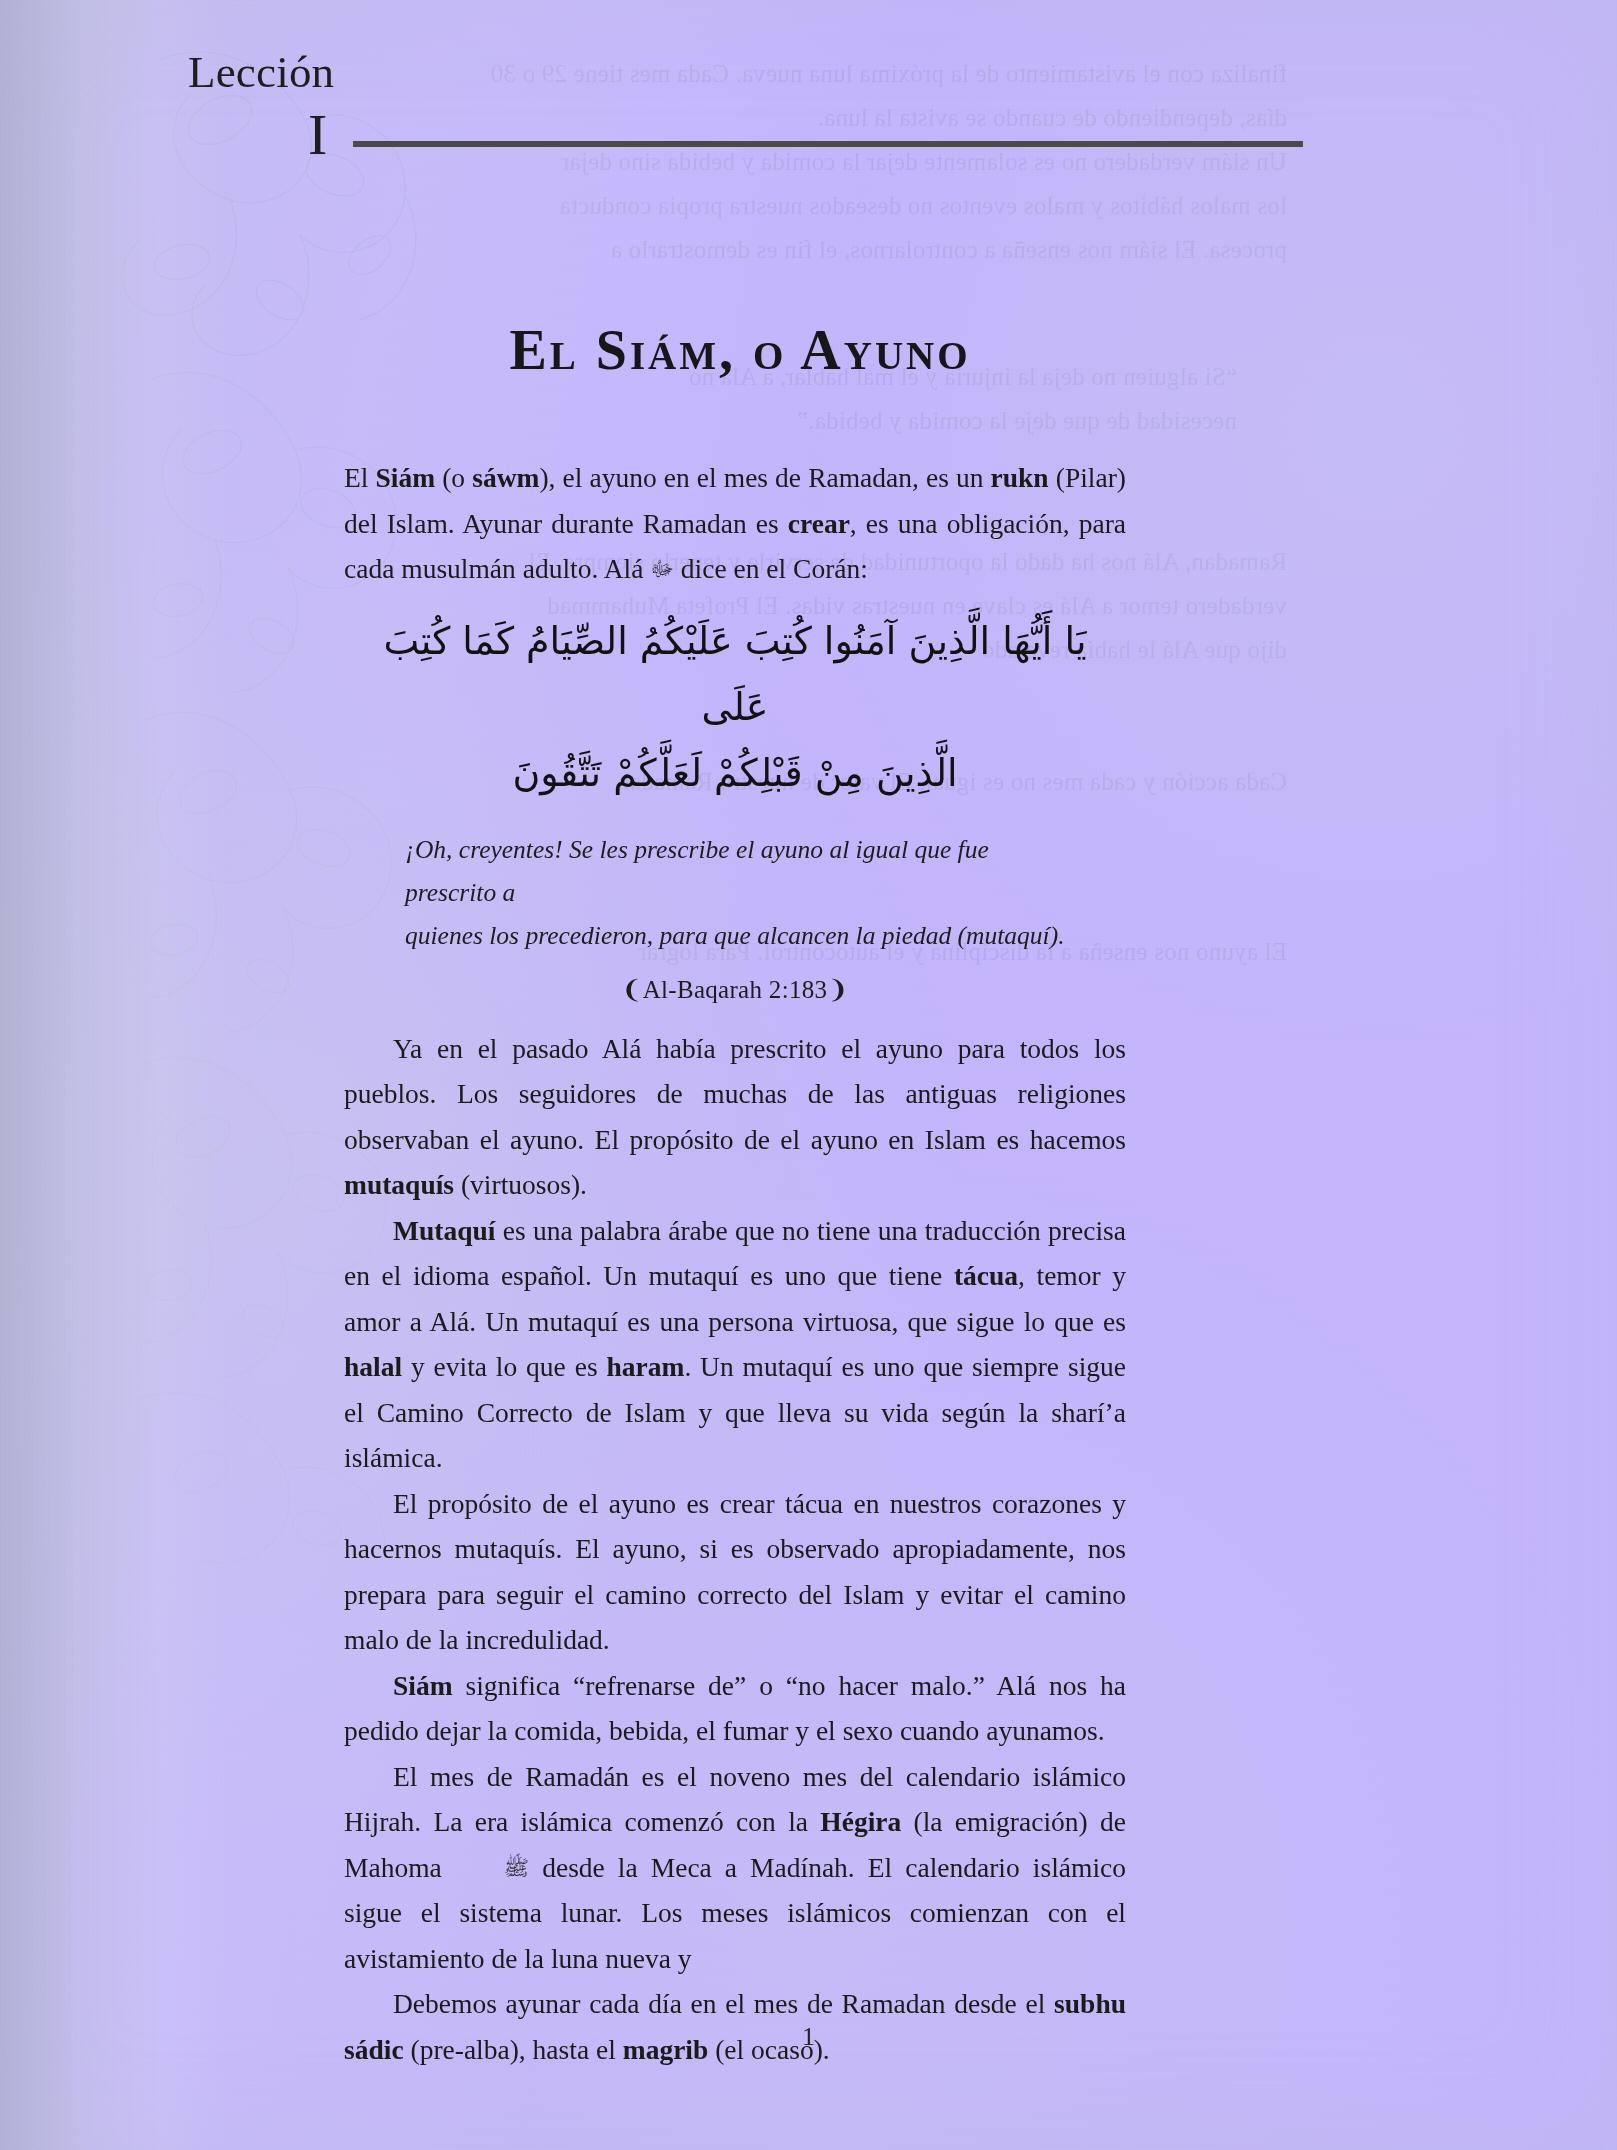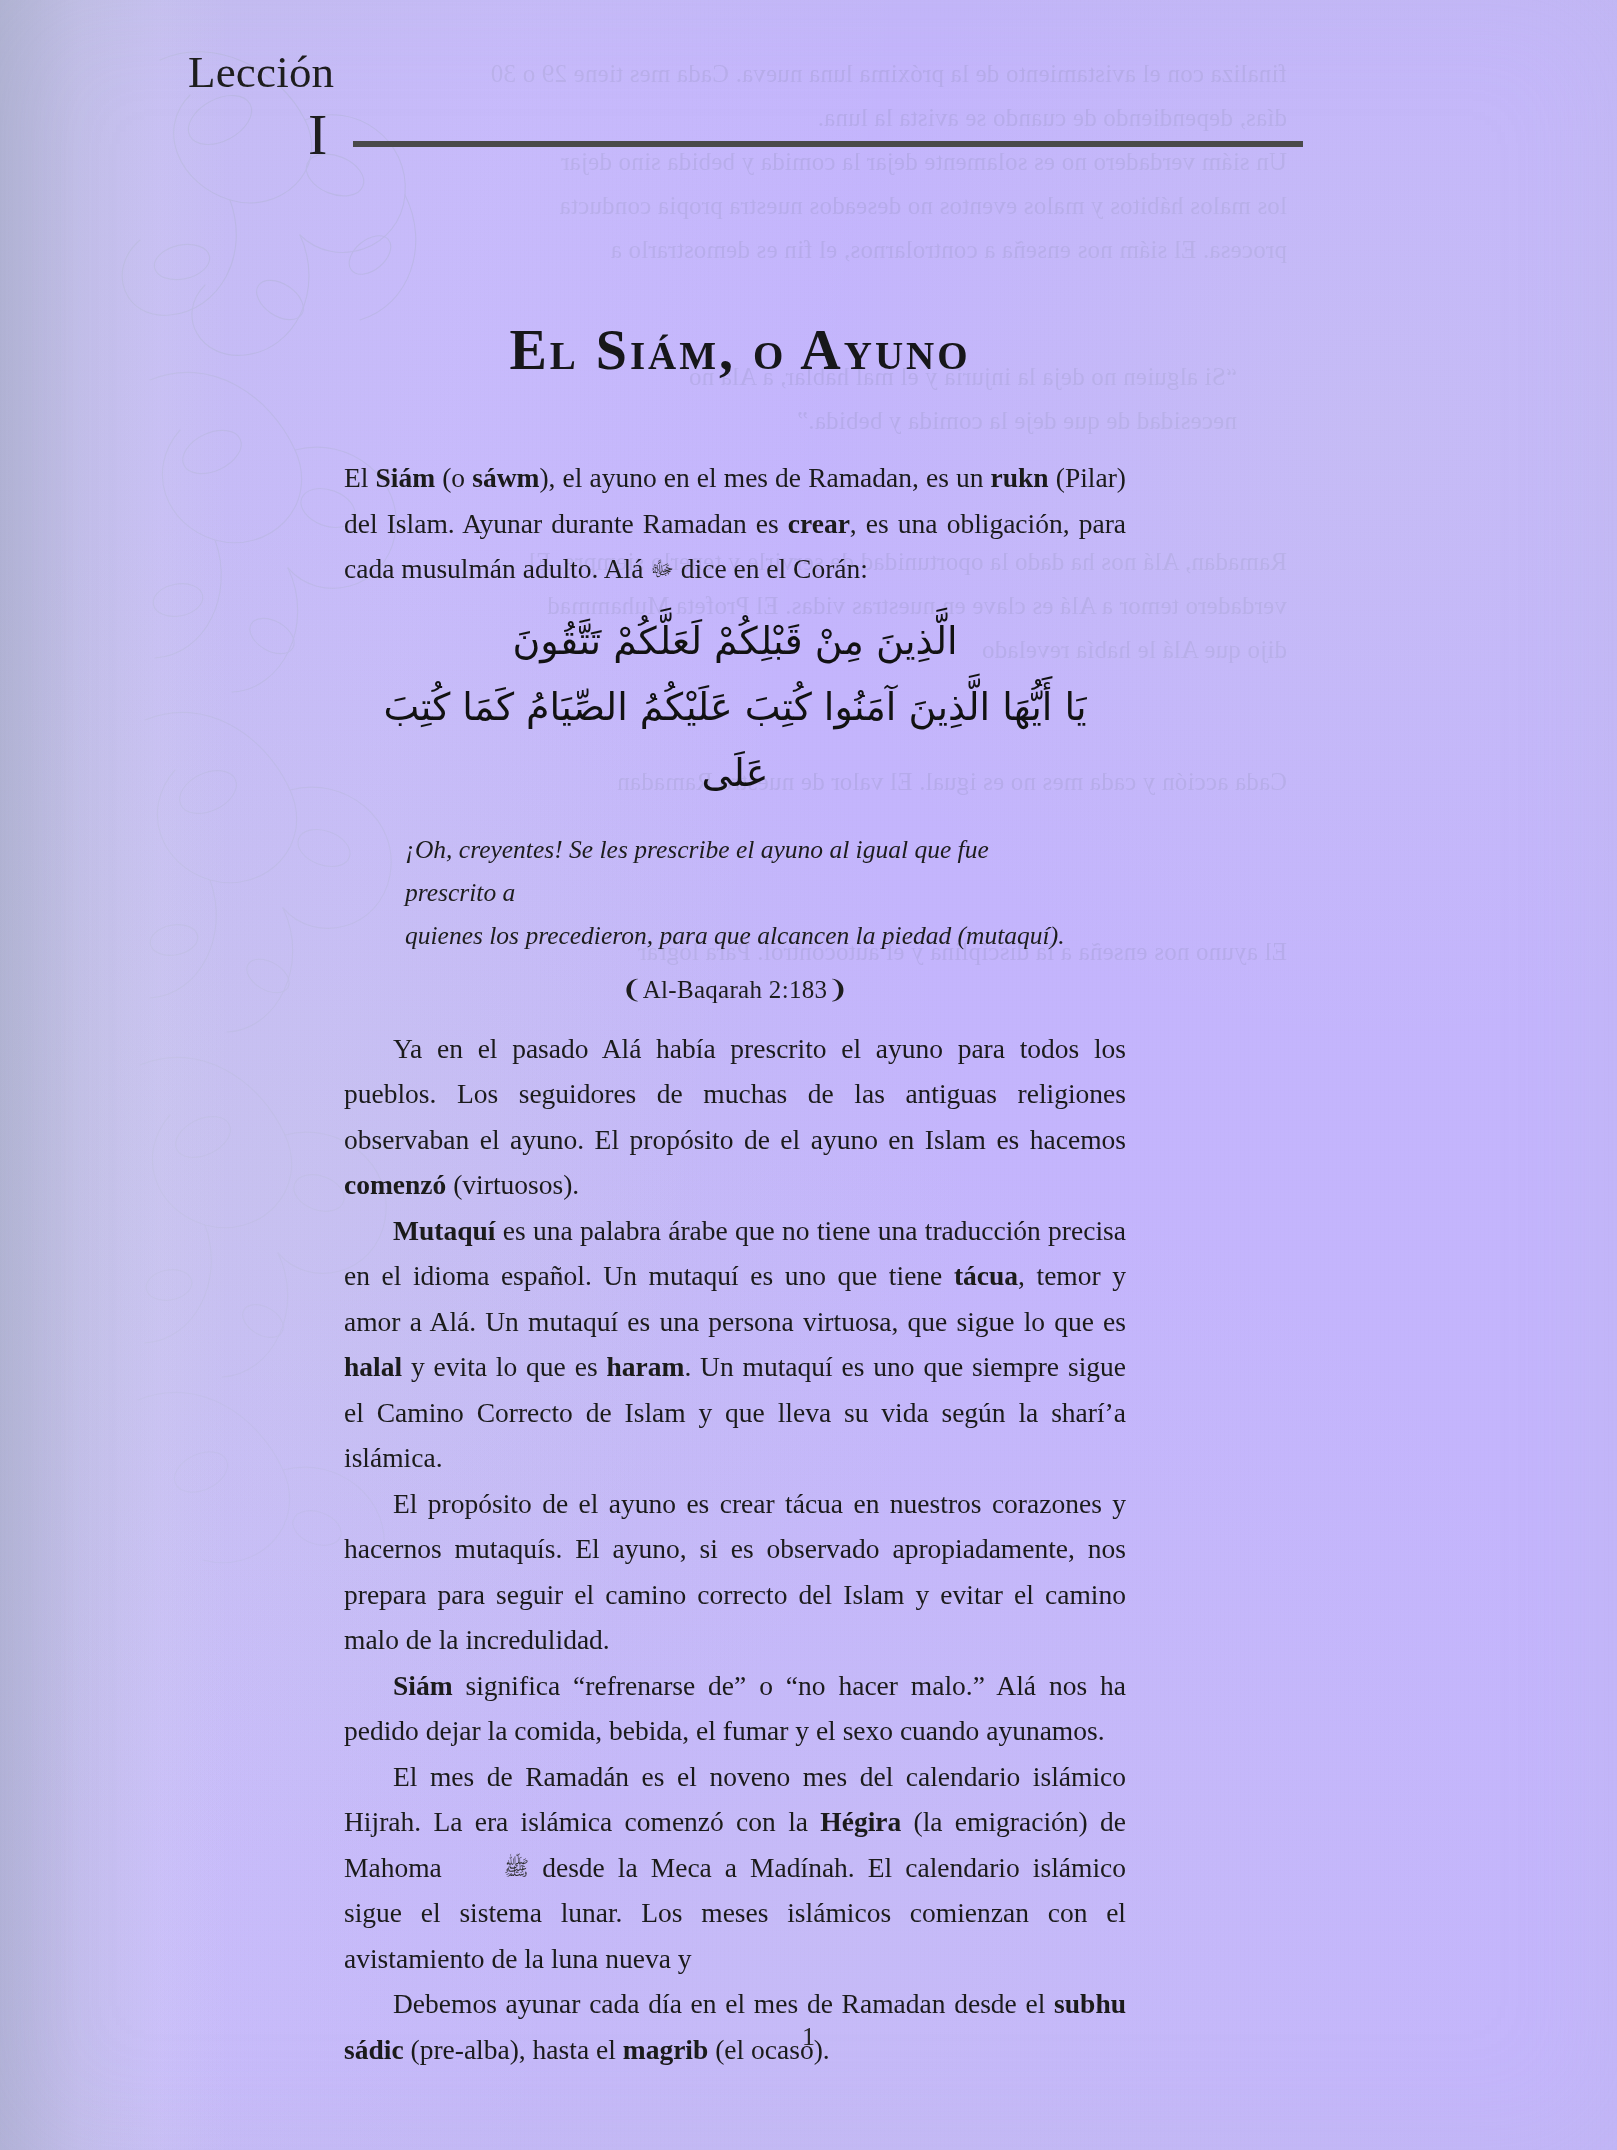--- a/index.html
+++ b/index.html
@@ -295,34 +295,34 @@
     <div class="head-rule"></div>
   </div>
 
   <h1 class="doc-title">El Siám, o Ayuno</h1>
 
   <div class="col">
 
     <p class="body noindent" id="p-intro"><span>El </span><b>Siám</b><span> (o </span><b>sáwm</b><span>), el ayuno en el mes de Ramadan, es un </span><b>rukn</b><span> (Pilar) del Islam. Ayunar durante Ramadan es </span><b>crear</b><span>, es una obligación, para cada musulmán adulto. Alá </span><span class="honorific">ﷻ</span><span> dice en el Corán:</span></p>
 
     <div class="arabic">
+      <div>يَا أَيُّهَا الَّذِينَ آمَنُوا كُتِبَ عَلَيْكُمُ الصِّيَامُ كَمَا كُتِبَ عَلَى</div>
       <div>الَّذِينَ مِنْ قَبْلِكُمْ لَعَلَّكُمْ تَتَّقُونَ</div>
-      <div>يَا أَيُّهَا الَّذِينَ آمَنُوا كُتِبَ عَلَيْكُمُ الصِّيَامُ كَمَا كُتِبَ عَلَى</div>
     </div>
 
     <div class="translation">
       <div>¡Oh, creyentes! Se les prescribe el ayuno al igual que fue prescrito a</div>
       <div>quienes los precedieron, para que alcancen la piedad (mutaquí).</div>
     </div>
 
     <div class="citation">❨Al-Baqarah 2:183❩</div>
 
     <div class="sp-after-verse"></div>
 
-    <p class="body indent" id="p-pasado"><span>Ya en el pasado Alá había prescrito el ayuno para todos los pueblos. Los seguidores de muchas de las antiguas religiones observaban el ayuno. El propósito de el ayuno en Islam es hacemos </span><b>comenzó</b><span> (virtuosos).</span></p>
+    <p class="body indent" id="p-pasado"><span>Ya en el pasado Alá había prescrito el ayuno para todos los pueblos. Los seguidores de muchas de las antiguas religiones observaban el ayuno. El propósito de el ayuno en Islam es hacemos </span><b>mutaquís</b><span> (virtuosos).</span></p>
     <p class="body indent" id="p-mutaqui"><b>Mutaquí</b><span> es una palabra árabe que no tiene una traducción precisa en el idioma español. Un mutaquí es uno que tiene </span><b>tácua</b><span>, temor y amor a Alá. Un mutaquí es una persona virtuosa, que sigue lo que es </span><b>halal</b><span> y evita lo que es </span><b>haram</b><span>. Un mutaquí es uno que siempre sigue el Camino Correcto de Islam y que lleva su vida según la sharí’a islámica.</span></p>
     <p class="body indent" id="p-proposito"><span>El propósito de el ayuno es crear tácua en nuestros corazones y hacernos mutaquís. El ayuno, si es observado apropiadamente, nos prepara para seguir el camino correcto del Islam y evitar el camino malo de la incredulidad.</span></p>
     <p class="body indent" id="p-siam-significa"><b>Siám</b><span> significa “refrenarse de” o “no hacer malo.” Alá nos ha pedido dejar la comida, bebida, el fumar y el sexo cuando ayunamos.</span></p>
     <p class="body indent" id="p-mes"><span>El mes de Ramadán es el noveno mes del calendario islámico Hijrah. La era islámica comenzó con la </span><b>Hégira</b><span> (la emigración) de Mahoma </span><span class="honorific">ﷺ</span><span> desde la Meca a Madínah. El calendario islámico sigue el sistema lunar. Los meses islámicos comienzan con el avistamiento de la luna nueva y</span></p>
     <p class="body indent" id="p-debemos"><span>Debemos ayunar cada día en el mes de Ramadan desde el </span><b>subhu sádic</b><span> (pre-alba), hasta el </span><b>magrib</b><span> (el ocaso).</span></p>
 
   </div>
 
   <div class="folio">1</div>
 

